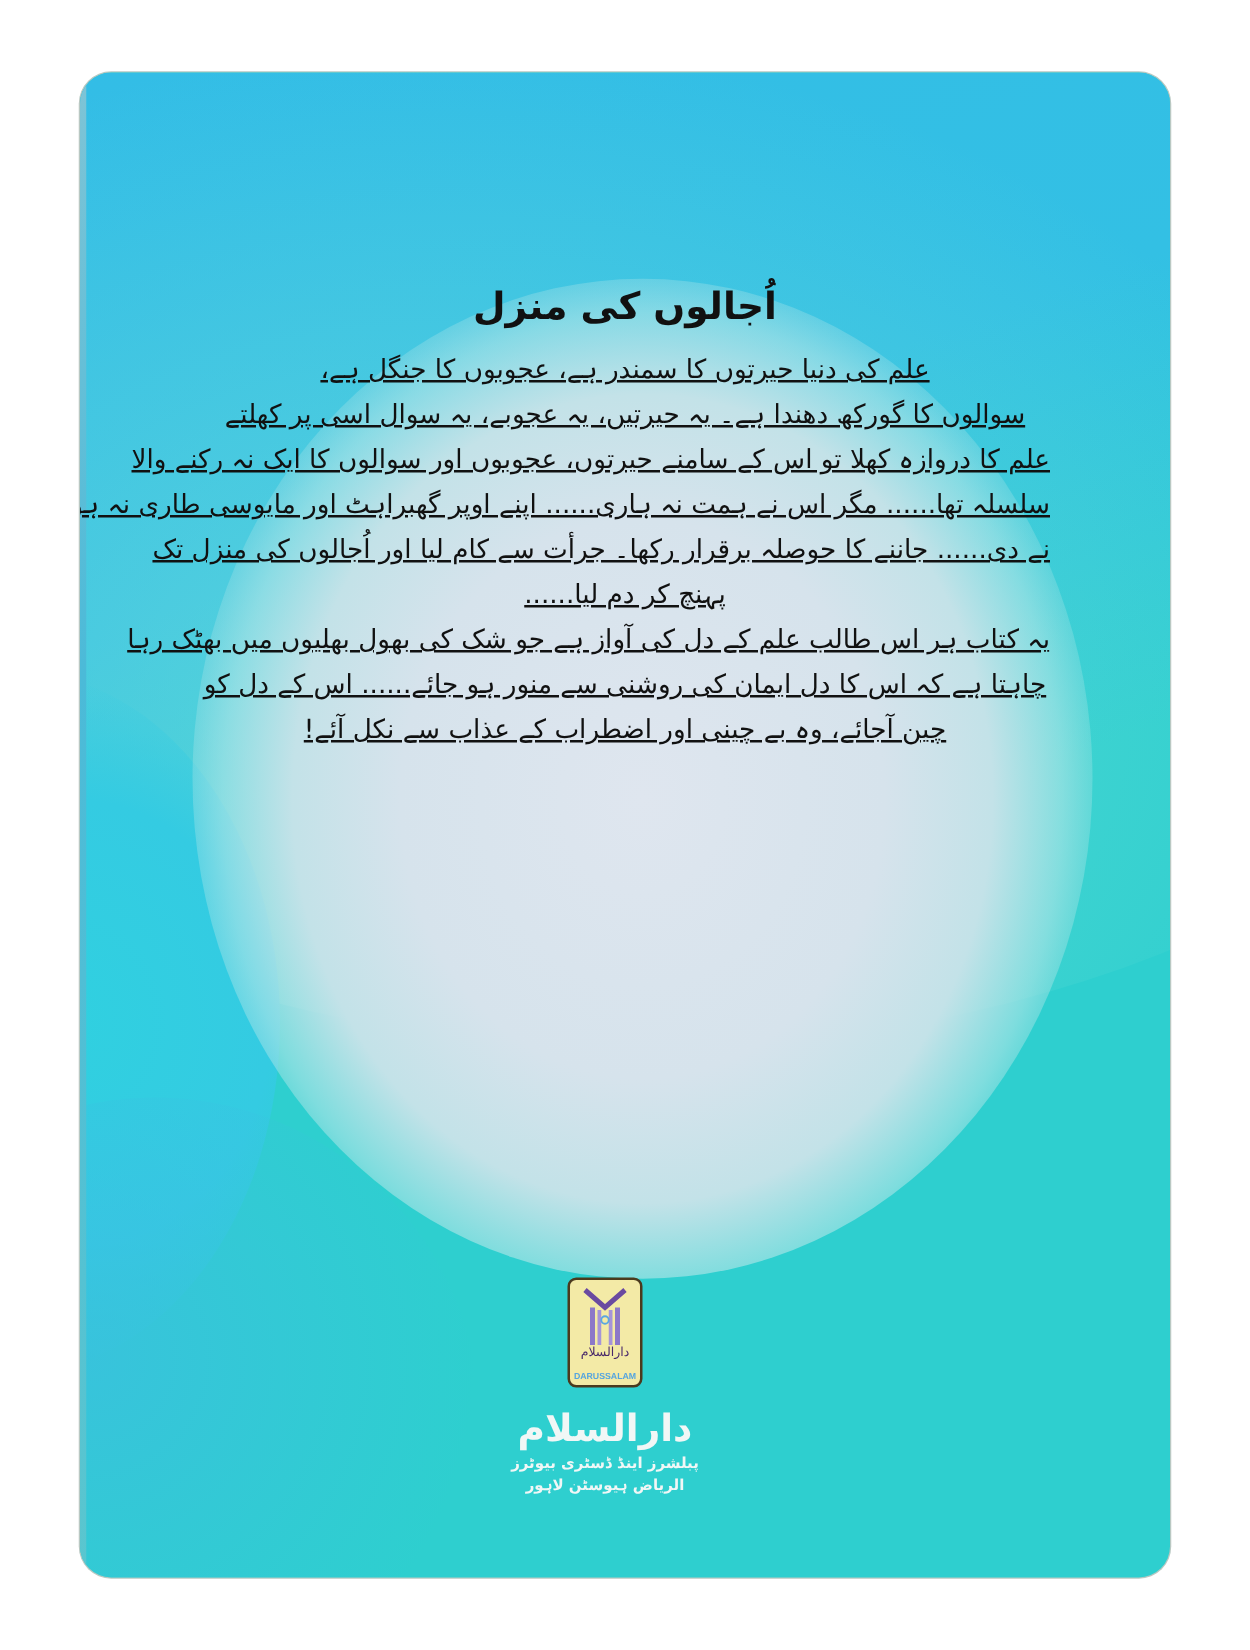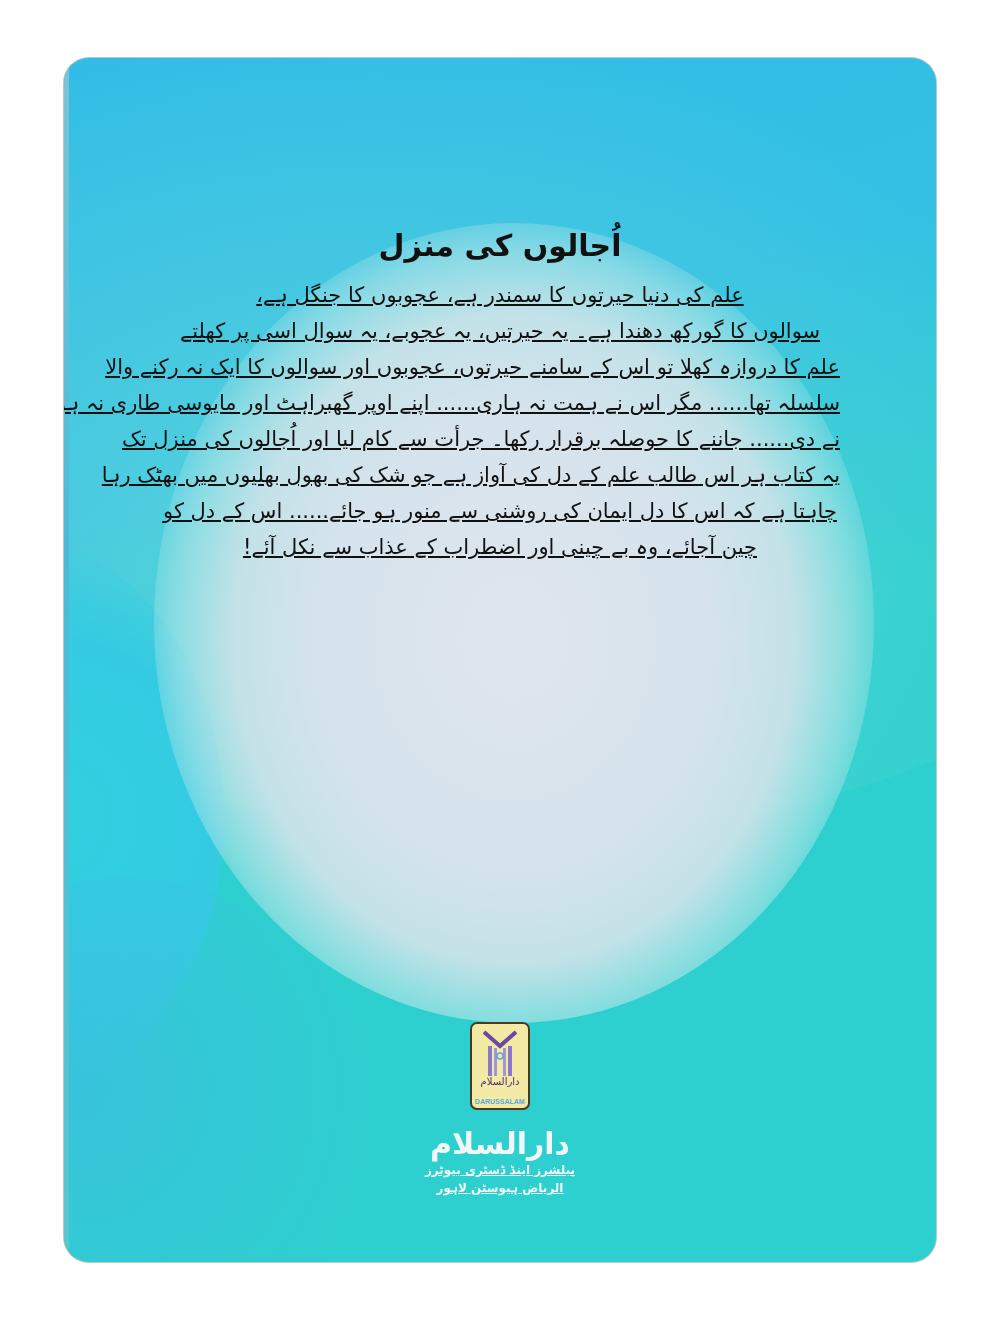--- a/index.html
+++ b/index.html
@@ -50,58 +50,59 @@
     }
     .title {
       font-size: 30px; font-weight: bold; margin: 0 0 14px 0;
       letter-spacing: 0.5px;
     }
     .para-line {
       font-size: 21px; line-height: 36px; margin: 0; white-space: nowrap; text-decoration: underline;
     }
     .para-line.tight { line-height: 34px; }
     .publisher {
-      position: absolute; left: 356px; top: 964px; width: 160px; text-align: center;
+      position: absolute; left: 340px; top: 964px; width: 160px; text-align: center;
     }
     .logo {
       width: 56px; height: 84px; margin: 0 auto; border-radius: 7px;
       background: #f3eaa6; border: 2px solid #4b3a1e; position: relative;
     }
     .logo svg { position: absolute; left: 6px; top: 4px; }
     .logo-latin {
       position: absolute; left: 0; right: 0; bottom: 3px;
       font-size: 7px; font-weight: bold; color: #56a5df;
       font-family: "Liberation Sans", sans-serif;
     }
     .pub-name {
       margin-top: 16px; font-size: 30px; color: #f1f7f6; font-weight: bold;
       direction: rtl; letter-spacing: 2px;
     }
     .pub-sub {
-      font-size: 12px; color: #f1f7f6; direction: rtl; line-height: 18px; font-weight: bold; text-decoration: underline;
+      font-size: 12px; color: #f1f7f6; direction: rtl; line-height: 18px; font-weight: bold;
     }
   </style>
 </head>
 <body>
 
 <div class="cover">
   <div class="bg-layer bg-topleft"></div>
   <div class="bg-band"></div>
   <div class="bg-leftarc"></div>
   <div class="bg-bottomleft"></div>
   <div class="bg-glow"></div>
   <div class="spine"></div>
 
   <div class="content">
     <h1 class="title">اُجالوں کی منزل</h1>
     <p class="para-line">علم کی دنیا حیرتوں کا سمندر ہے، عجوبوں کا جنگل ہے،</p>
     <p class="para-line">سوالوں کا گورکھ دھندا ہے۔ یہ حیرتیں، یہ عجوبے، یہ سوال اسی پر کھلتے</p>
     <p class="para-line">علم کا دروازہ کھلا تو اس کے سامنے حیرتوں، عجوبوں اور سوالوں کا ایک نہ رکنے والا</p>
     <p class="para-line">سلسلہ تھا...... مگر اس نے ہمت نہ ہاری...... اپنے اوپر گھبراہٹ اور مایوسی طاری نہ ہو</p>
     <p class="para-line">نے دی...... جاننے کا حوصلہ برقرار رکھا۔ جرأت سے کام لیا اور اُجالوں کی منزل تک</p>
+    <p class="para-line">پہنچ کر دم لیا......</p>
     <p class="para-line">یہ کتاب ہر اس طالب علم کے دل کی آواز ہے جو شک کی بھول بھلیوں میں بھٹک رہا</p>
     <p class="para-line">چاہتا ہے کہ اس کا دل ایمان کی روشنی سے منور ہو جائے...... اس کے دل کو</p>
     <p class="para-line">چین آجائے، وہ بے چینی اور اضطراب کے عذاب سے نکل آئے!</p>
   </div>
 
   <div class="publisher">
     <div class="logo">
       <svg width="44" height="62" viewBox="0 0 44 62">
         <path d="M6 4 L22 18 L38 4" stroke="#6a4aa0" stroke-width="4" fill="none"></path>
         <rect x="10" y="18" width="4" height="30" fill="#8c78c8"></rect>

